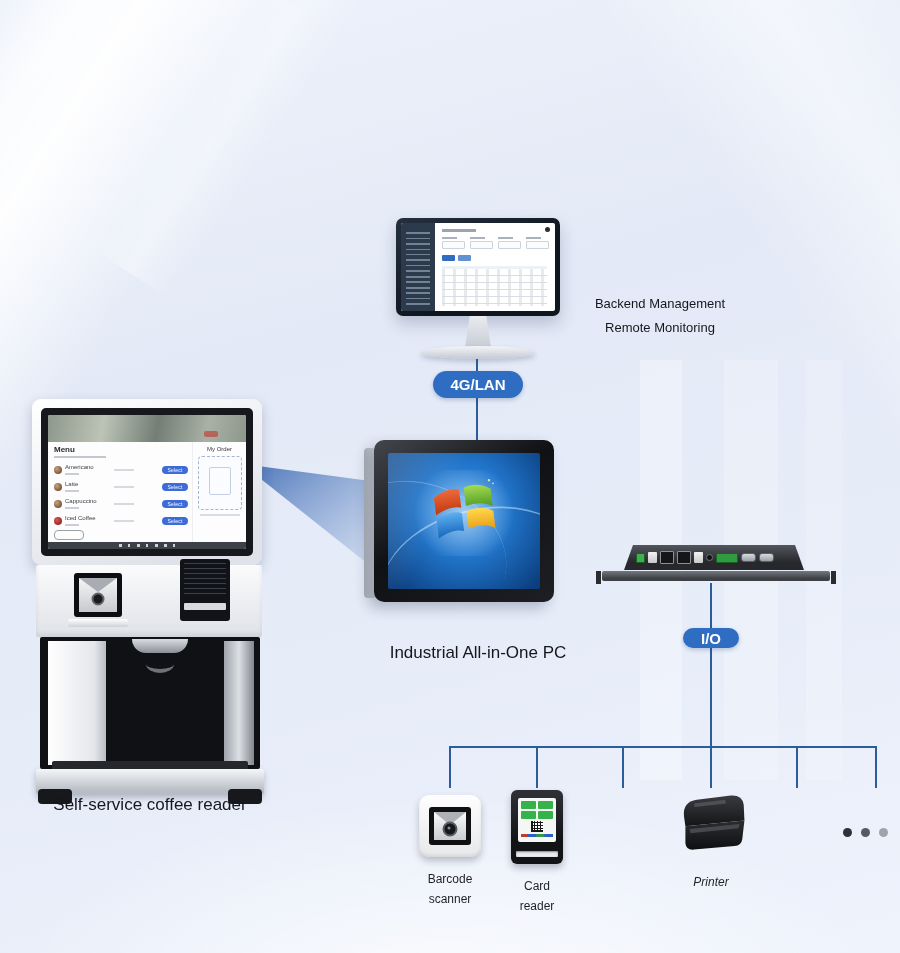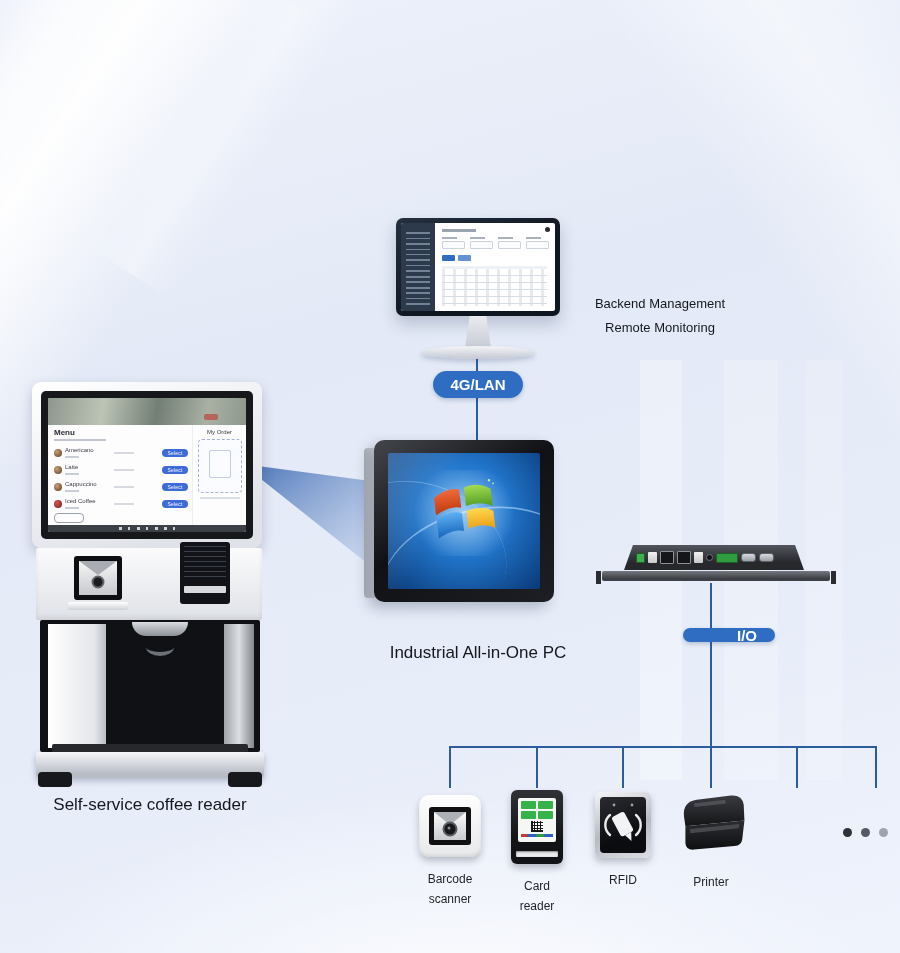--- a/index.html
+++ b/index.html
@@ -21,21 +21,21 @@
   
   .title{position:absolute;left:0;top:104px;width:900px;text-align:center;
     font-size:44px;font-weight:800;letter-spacing:-.5px;color:#0d1117;}
 
   
   .line{position:absolute;background:#2b5c9c;}
   .pill{position:absolute;display:flex;align-items:center;justify-content:center;
     background:#2e6dc2;color:#fff;font-weight:700;border-radius:14px;
     box-shadow:0 2px 4px rgba(30,60,120,.25);}
   .pill-wan{left:433px;top:371px;width:90px;height:27px;font-size:15px;text-align:center;}
-  .pill-io{left:683px;top:628px;width:56px;height:14px;font-size:15px;padding-left:36px;}
+  .pill-io{left:683px;top:628px;width:56px;height:20px;font-size:15px;}
 
   
   .bm{left:396px;top:218px;width:164px;}
   .bm-screen{width:164px;height:98px;background:linear-gradient(150deg,#25303e,#0e1620 60%);
     border-radius:7px;padding:5px;box-shadow:0 8px 16px rgba(30,45,80,.22);box-sizing:border-box;}
   .bm-inner{display:flex;width:100%;height:100%;background:#fff;border-radius:2px;overflow:hidden;}
   .bm-side{width:34px;background:#2c3a4b;position:relative;}
   .bm-side i{display:block;margin:9px 5px;height:74px;
     background:repeating-linear-gradient(180deg,rgba(170,190,212,.55) 0 1.5px,transparent 1.5px 5.5px);}
   .bm-main{flex:1;position:relative;}
@@ -136,21 +136,21 @@
 
   .dev-printer{width:72px;height:64px;margin-top:2px;}
 
   .dev-sensor{width:64px;height:62px;margin-top:4px;}
 
   .dots{left:843px;top:828px;width:60px;display:flex;gap:9px;align-items:center;}
   .dots i{width:9px;height:9px;border-radius:50%;}
 
   
   .cm{left:28px;top:380px;width:244px;height:412px;}
-  .cm .abs{position:absolute;}
+  .cm .abs{position:absolute;margin-top:17px;}
   .cm-frame{left:4px;top:2px;width:230px;height:166px;border-radius:9px;
     background:linear-gradient(160deg,#ffffff,#dfe2e8 85%);
     box-shadow:0 5px 12px rgba(50,60,90,.25);padding:9px;box-sizing:border-box;}
   .cm-bezel{width:100%;height:100%;background:#17181c;border-radius:5px;padding:7px;box-sizing:border-box;}
   .cm-screen{width:100%;height:100%;background:#fff;border-radius:2px;overflow:hidden;display:flex;flex-direction:column;}
   .cm-banner{height:32px;background:linear-gradient(100deg,#8d978b,#bcc4b6 28%,#737e75 55%,#a9b1a5 80%,#8d978b);position:relative;}
   .cm-banner::after{content:"";position:absolute;right:28px;bottom:5px;width:14px;height:6px;background:#b9524a;border-radius:2px;opacity:.8;}
   .cm-body{flex:1;display:flex;background:#fdfdfe;}
   .cm-list{flex:1;padding:3px 4px 2px 6px;}
   .cm-menu-title{font-size:8px;font-weight:700;color:#2a2c31;}
@@ -356,39 +356,22 @@
             <em></em>
           </div>
         <div class="card-qr"></div>
         <div class="card-strip"></div>
       </div>
       <div class="card-slot"></div>
     </div>
     <div class="dev-label" style="width:52px;">Card reader</div>
   </div>
 
-  <div class="device" style="left:578px;">
-    <div class="dev-icon dev-rfid">
-      <div class="rfid-face">
-        <svg width="46" height="56" viewBox="0 0 46 56" style="position:absolute;left:0;top:0;">
-          <path d="M10 18 A13 13 0 0 0 10 38" fill="none" stroke="#e8eaec" stroke-width="2.4" stroke-linecap="round"></path>
-          <path d="M36 18 A13 13 0 0 1 36 38" fill="none" stroke="#e8eaec" stroke-width="2.4" stroke-linecap="round"></path>
-          <g transform="rotate(-28 23 28)">
-            <rect x="16" y="16" width="14" height="22" rx="2.5" fill="#f2f3f5"></rect>
-            <path d="M20 38 L23 46 L27 38 Z" fill="#f2f3f5"></path>
-          </g>
-          <circle cx="14" cy="8" r="1.4" fill="#9aa0a8"></circle>
-            <circle cx="32" cy="8" r="1.4" fill="#9aa0a8"></circle>
-        </svg>
-      </div>
-    </div>
-    <div class="dev-label">RFID</div>
-  </div>
-
-  <div class="device" style="left:666px;">
+
+  <div class="device" style="left:666px;font-style:italic;">
     <svg class="dev-icon dev-printer" viewBox="0 0 100 90">
       <defs>
         <linearGradient id="pg1" x1="0" y1="0" x2="0" y2="1">
             <stop offset="0" stop-color="#3a3b3f"></stop>
             <stop offset="1" stop-color="#141517"></stop>
           </linearGradient>
         <linearGradient id="pg2" x1="0" y1="0" x2="0" y2="1">
             <stop offset="0" stop-color="#2c2d31"></stop>
             <stop offset="1" stop-color="#0e0f11"></stop>
           </linearGradient>

